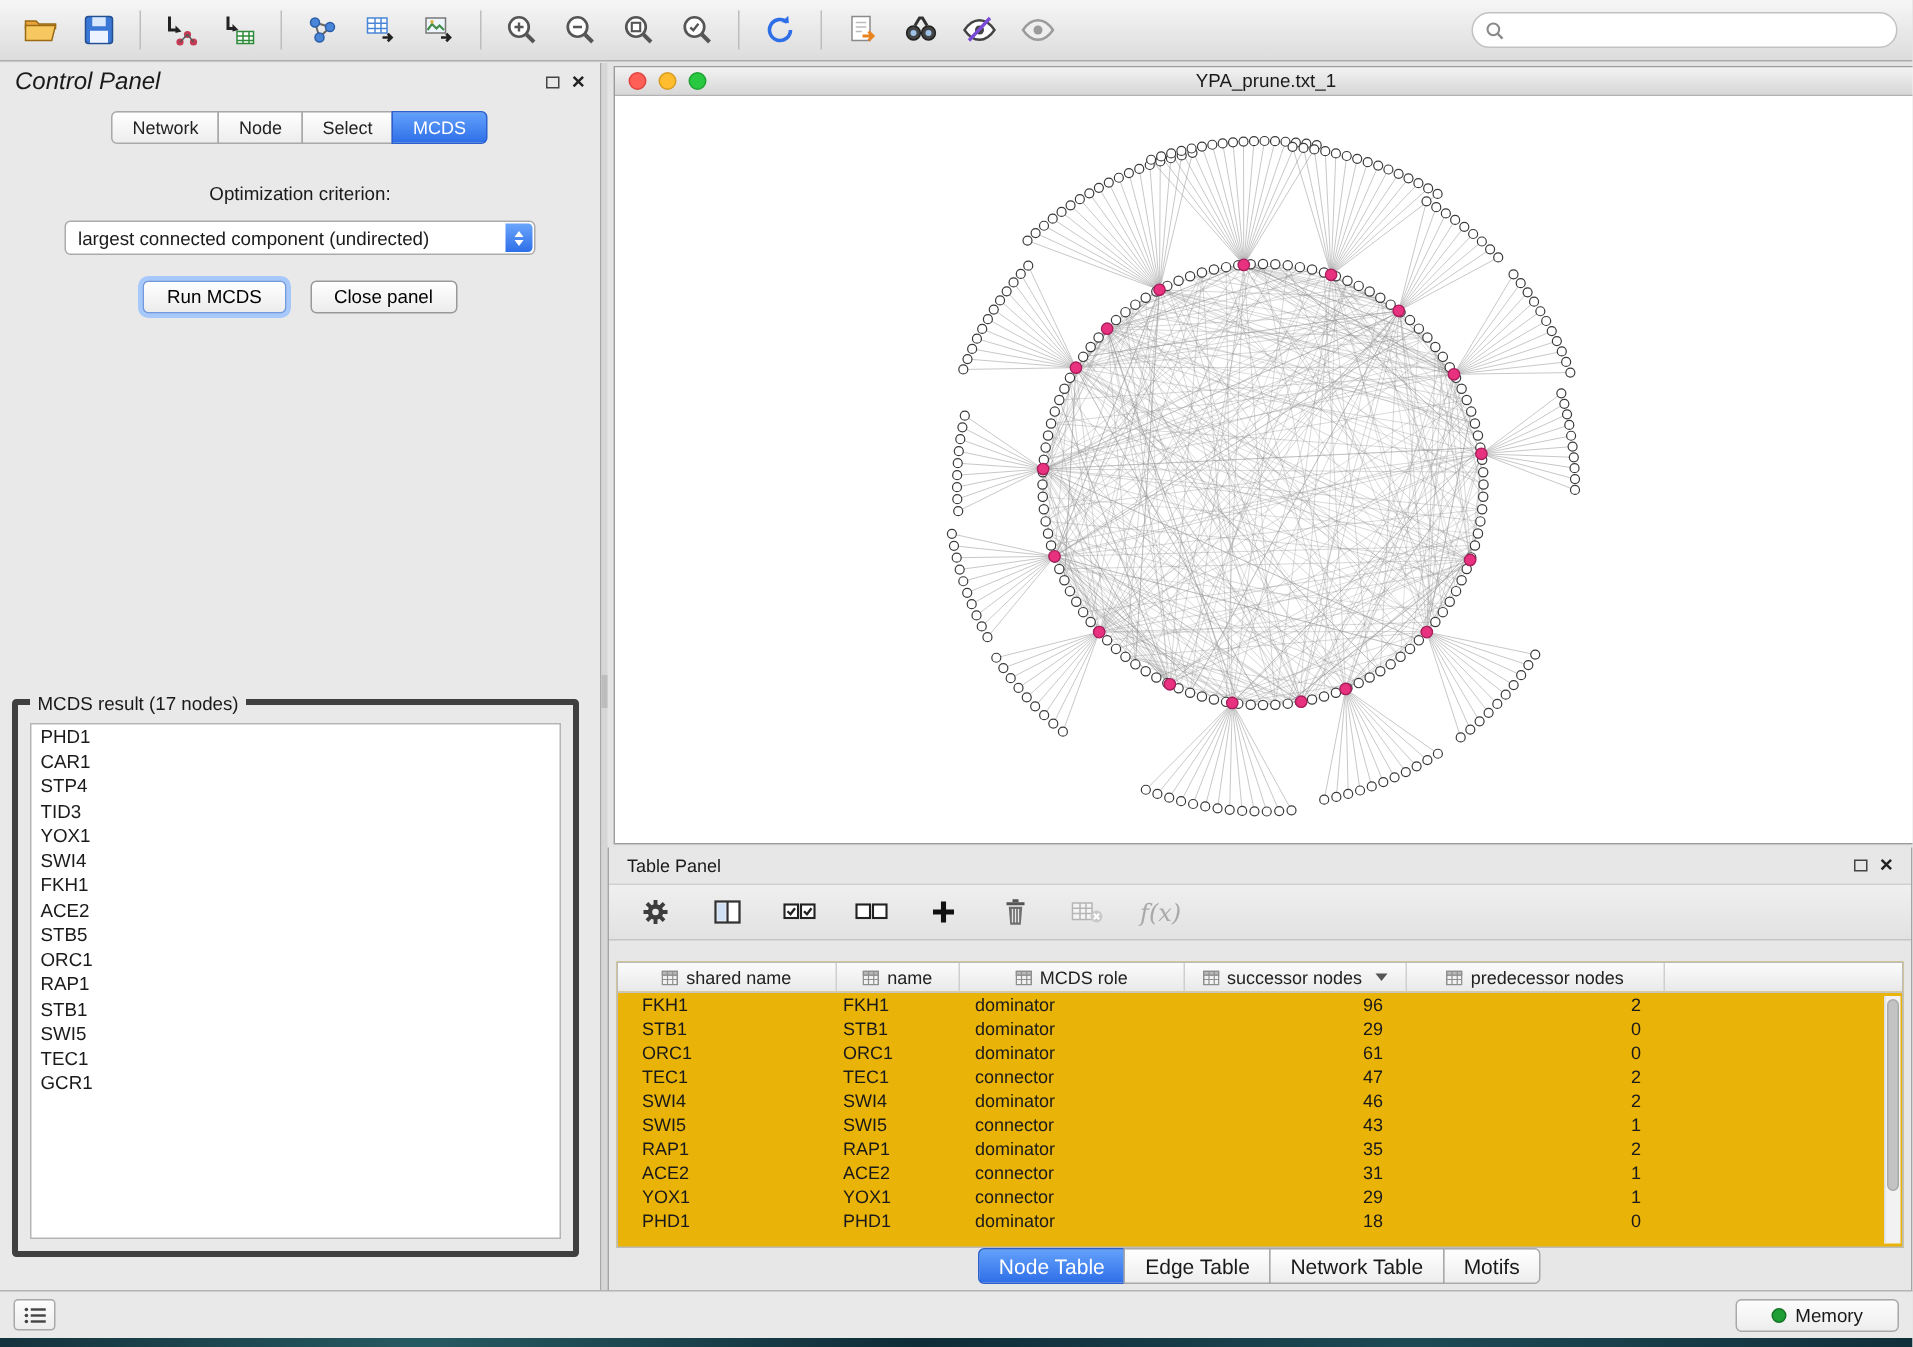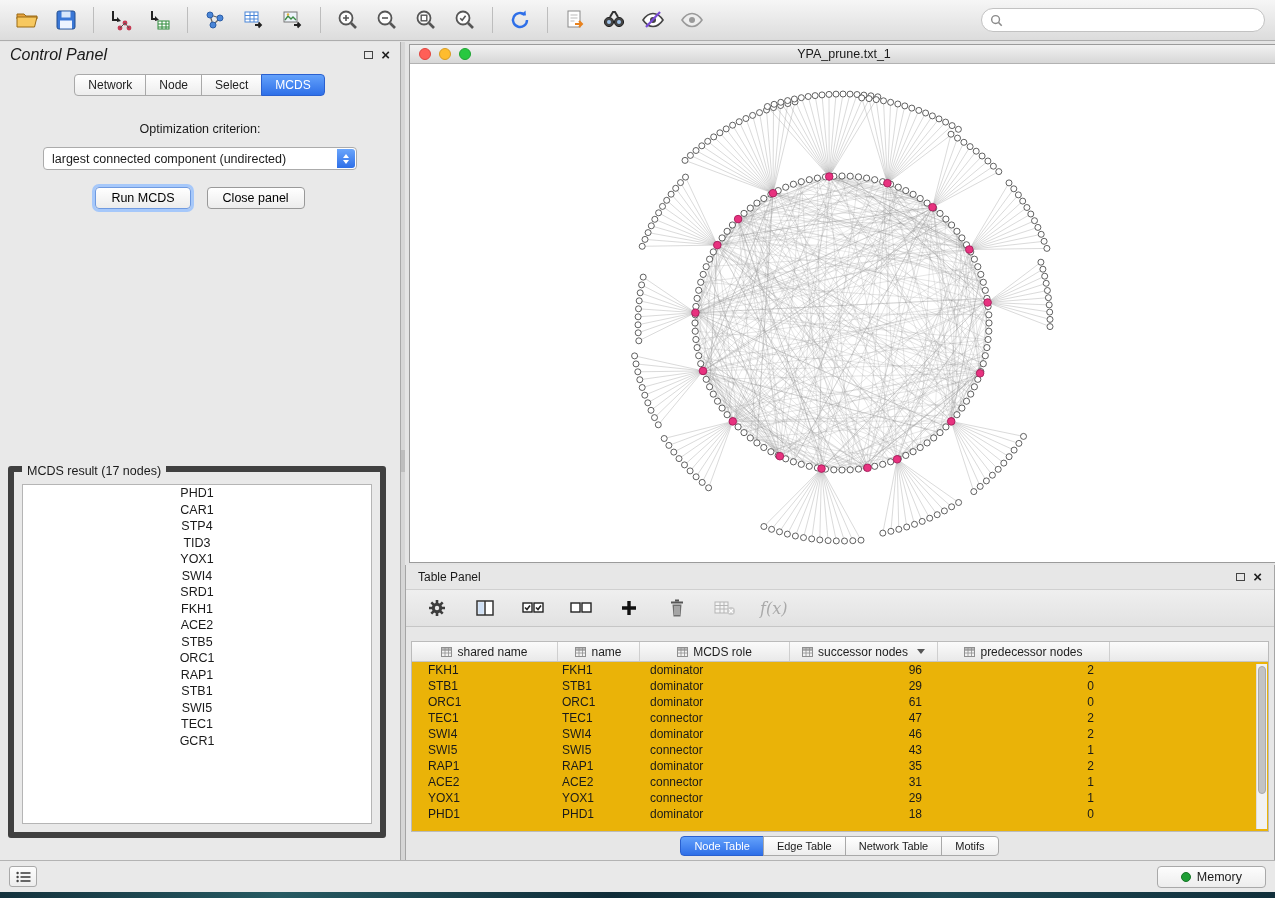--- a/index.html
+++ b/index.html
@@ -35,21 +35,21 @@
     border-radius:4px; display:flex; align-items:center; position:relative; padding-left:8px; font-size:12.5px; }
   .cp-select .stepper { position:absolute; right:1px; top:1px; bottom:1px; width:18px; border-radius:0 3px 3px 0;
     background:linear-gradient(#6aa5fb,#2e6fe8); display:flex; flex-direction:column; align-items:center; justify-content:center; gap:2px; }
   .tri-up { width:0; height:0; border-left:3.5px solid transparent; border-right:3.5px solid transparent; border-bottom:4px solid #fff; }
   .tri-down { width:0; height:0; border-left:3.5px solid transparent; border-right:3.5px solid transparent; border-top:4px solid #fff; }
   .cp-buttons { display:flex; justify-content:center; gap:16px; margin-top:17px; }
   .cp-btn { padding:3px 15px; font-size:12.5px; background:linear-gradient(#ffffff,#ececec);
     border:1px solid #999; border-radius:4px; font-family:inherit; }
   .cp-btn.focused { box-shadow:0 0 0 3px #a6c8fa; border-color:#6f9ae0; }
   .group-box { position:absolute; left:8px; right:14px; top:424px; bottom:22px;
-    border:6px solid #404040; border-radius:3px;text-align:center; }
+    border:4px solid #404040; border-radius:3px; }
   .group-legend { position:absolute; top:-8px; left:8px; background:#e9e9e9; padding:0 5px; font-size:12.5px; }
   .result-list { position:absolute; left:8px; right:8px; top:12px; bottom:8px; background:#fff;
     border:1px solid #b5b5b5; overflow:hidden; }
   .result-item { padding:1px 6px; font-size:12.5px; line-height:14.5px; }
 
   
   .net-window { position:absolute; left:409px; top:44px; width:870px; height:519px;
     background:#fff; border:1px solid #9b9b9b; }
   .net-titlebar { height:19px; background:linear-gradient(#f2f2f2,#d7d7d7); border-bottom:1px solid #b2b2b2;
     position:relative; display:flex; align-items:center; justify-content:center; }
@@ -82,21 +82,21 @@
   .c1 { width:82px; padding-left:4px; }
   .c2 { width:150px; padding-left:10px; }
   .c3 { width:148px; text-align:right; padding-right:16px; }
   .c4 { width:172px; text-align:right; padding-right:16px; }
   .nt-header .c0,.nt-header .c1,.nt-header .c2,.nt-header .c3,.nt-header .c4 { padding:0; text-align:center; }
   .sort-chevron { width:0; height:0; border-left:4px solid transparent; border-right:4px solid transparent;
     border-top:5px solid #555; margin-left:4px; }
   .v-scrollbar { position:absolute; right:1px; top:22px; bottom:2px; width:11px; background:#f2f2f2; border-left:1px solid #ddd; }
   .v-thumb { position:absolute; left:1px; right:1px; top:2px; height:128px; background:#c3c3c3; border:1px solid #a9a9a9; border-radius:5px; }
   .tp-tabs { position:absolute; left:0; right:0; bottom:4px; display:flex; justify-content:center; }
-  .tp-tab { padding:3px 13px; border:1px solid #a9a9a9; background:linear-gradient(#ffffff,#ededed); margin-left:-1px; font-size:11px; }
+  .tp-tab { padding:3px 13px; border:1px solid #a9a9a9; background:linear-gradient(#ffffff,#ededed); margin-left:-1px; font-size:14px; }
   .tp-tab:first-child { border-radius:4px 0 0 4px; }
   .tp-tab:last-child { border-radius:0 4px 4px 0; }
   .tp-tab.active { background:linear-gradient(#63a1fb,#2e6fe8); color:#fff; border-color:#2a60cf; }
 
   
   .statusbar { position:absolute; left:0; right:0; bottom:6px; height:32px; background:#e9e9e9;
     border-top:1px solid #b3b3b3; display:flex; align-items:center; padding:0 9px; }
   .menu-btn { width:28px; height:21px; border:1px solid #a9a9a9; border-radius:3px;
     background:linear-gradient(#fdfdfd,#ededed); display:flex; align-items:center; justify-content:center; }
   .memory-btn { margin-left:auto; display:flex; align-items:center; gap:6px; padding:3px 23px;
@@ -268,21 +268,20 @@
   </div>
   <div class="group-box">
     <span class="group-legend">MCDS result (17 nodes)</span>
     <div class="result-list">
         <div class="result-item">PHD1</div>
         <div class="result-item">CAR1</div>
         <div class="result-item">STP4</div>
         <div class="result-item">TID3</div>
         <div class="result-item">YOX1</div>
         <div class="result-item">SWI4</div>
-        <div class="result-item">SRD1</div>
         <div class="result-item">FKH1</div>
         <div class="result-item">ACE2</div>
         <div class="result-item">STB5</div>
         <div class="result-item">ORC1</div>
         <div class="result-item">RAP1</div>
         <div class="result-item">STB1</div>
         <div class="result-item">SWI5</div>
         <div class="result-item">TEC1</div>
         <div class="result-item">GCR1</div>
       </div>

